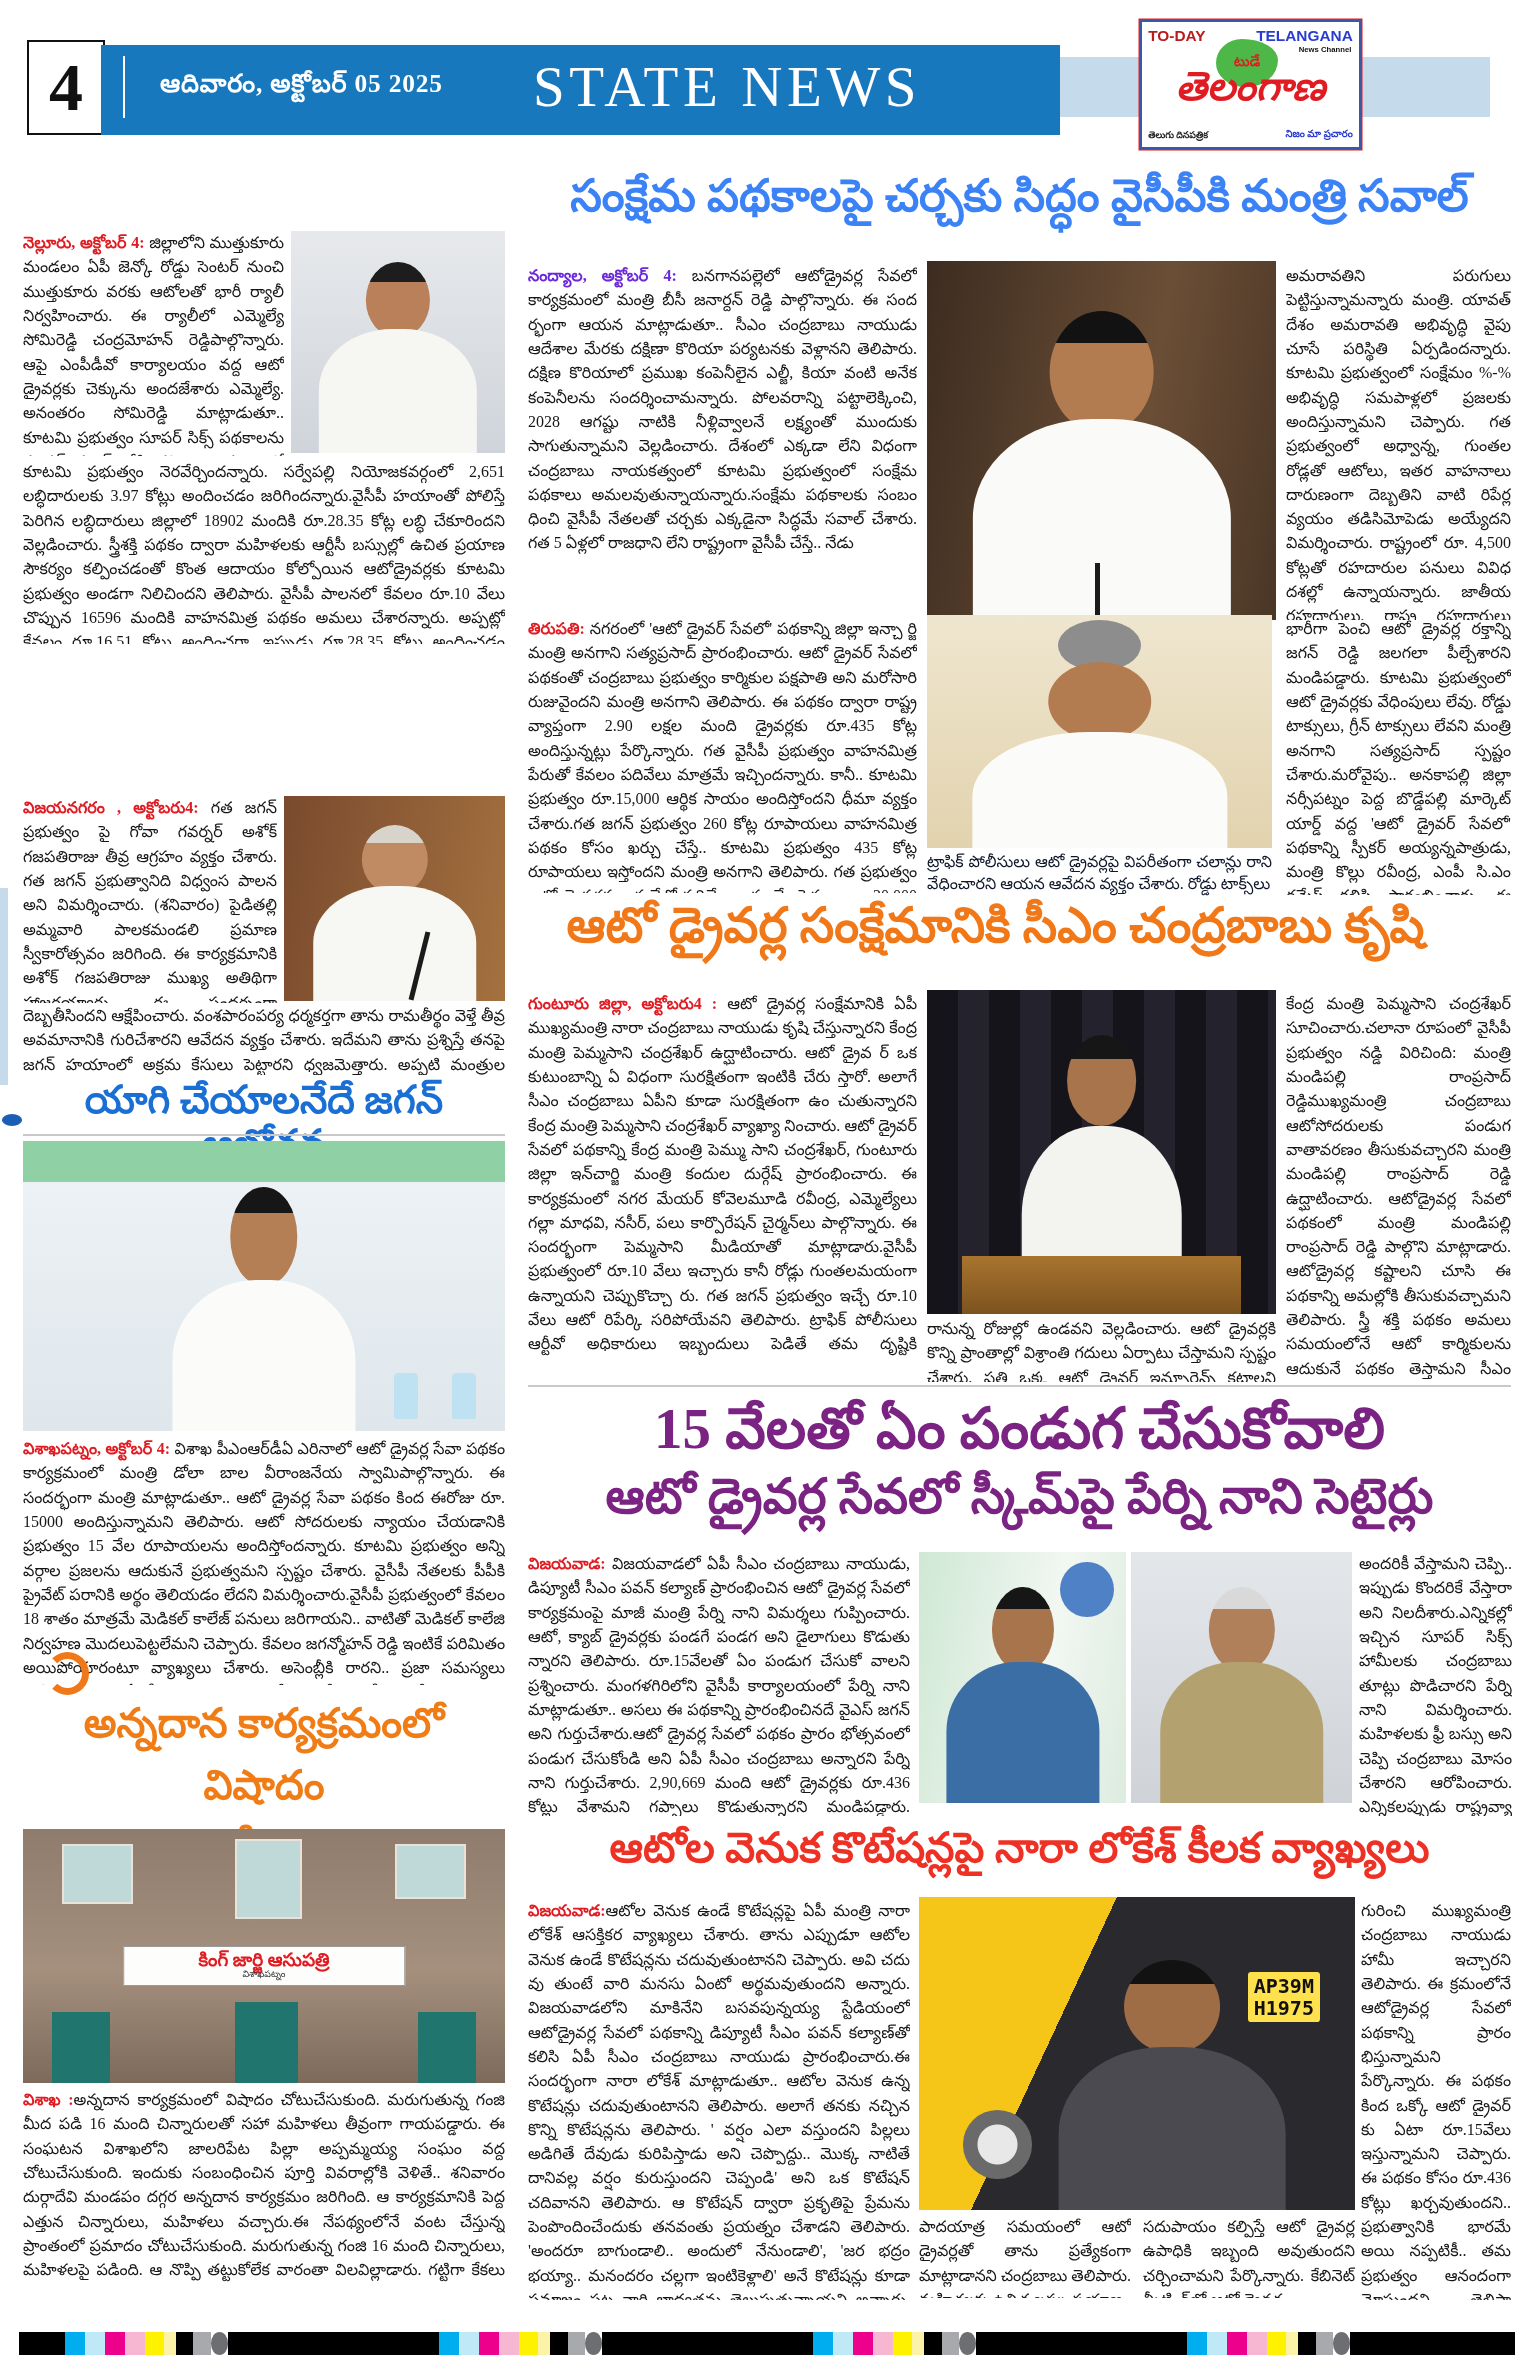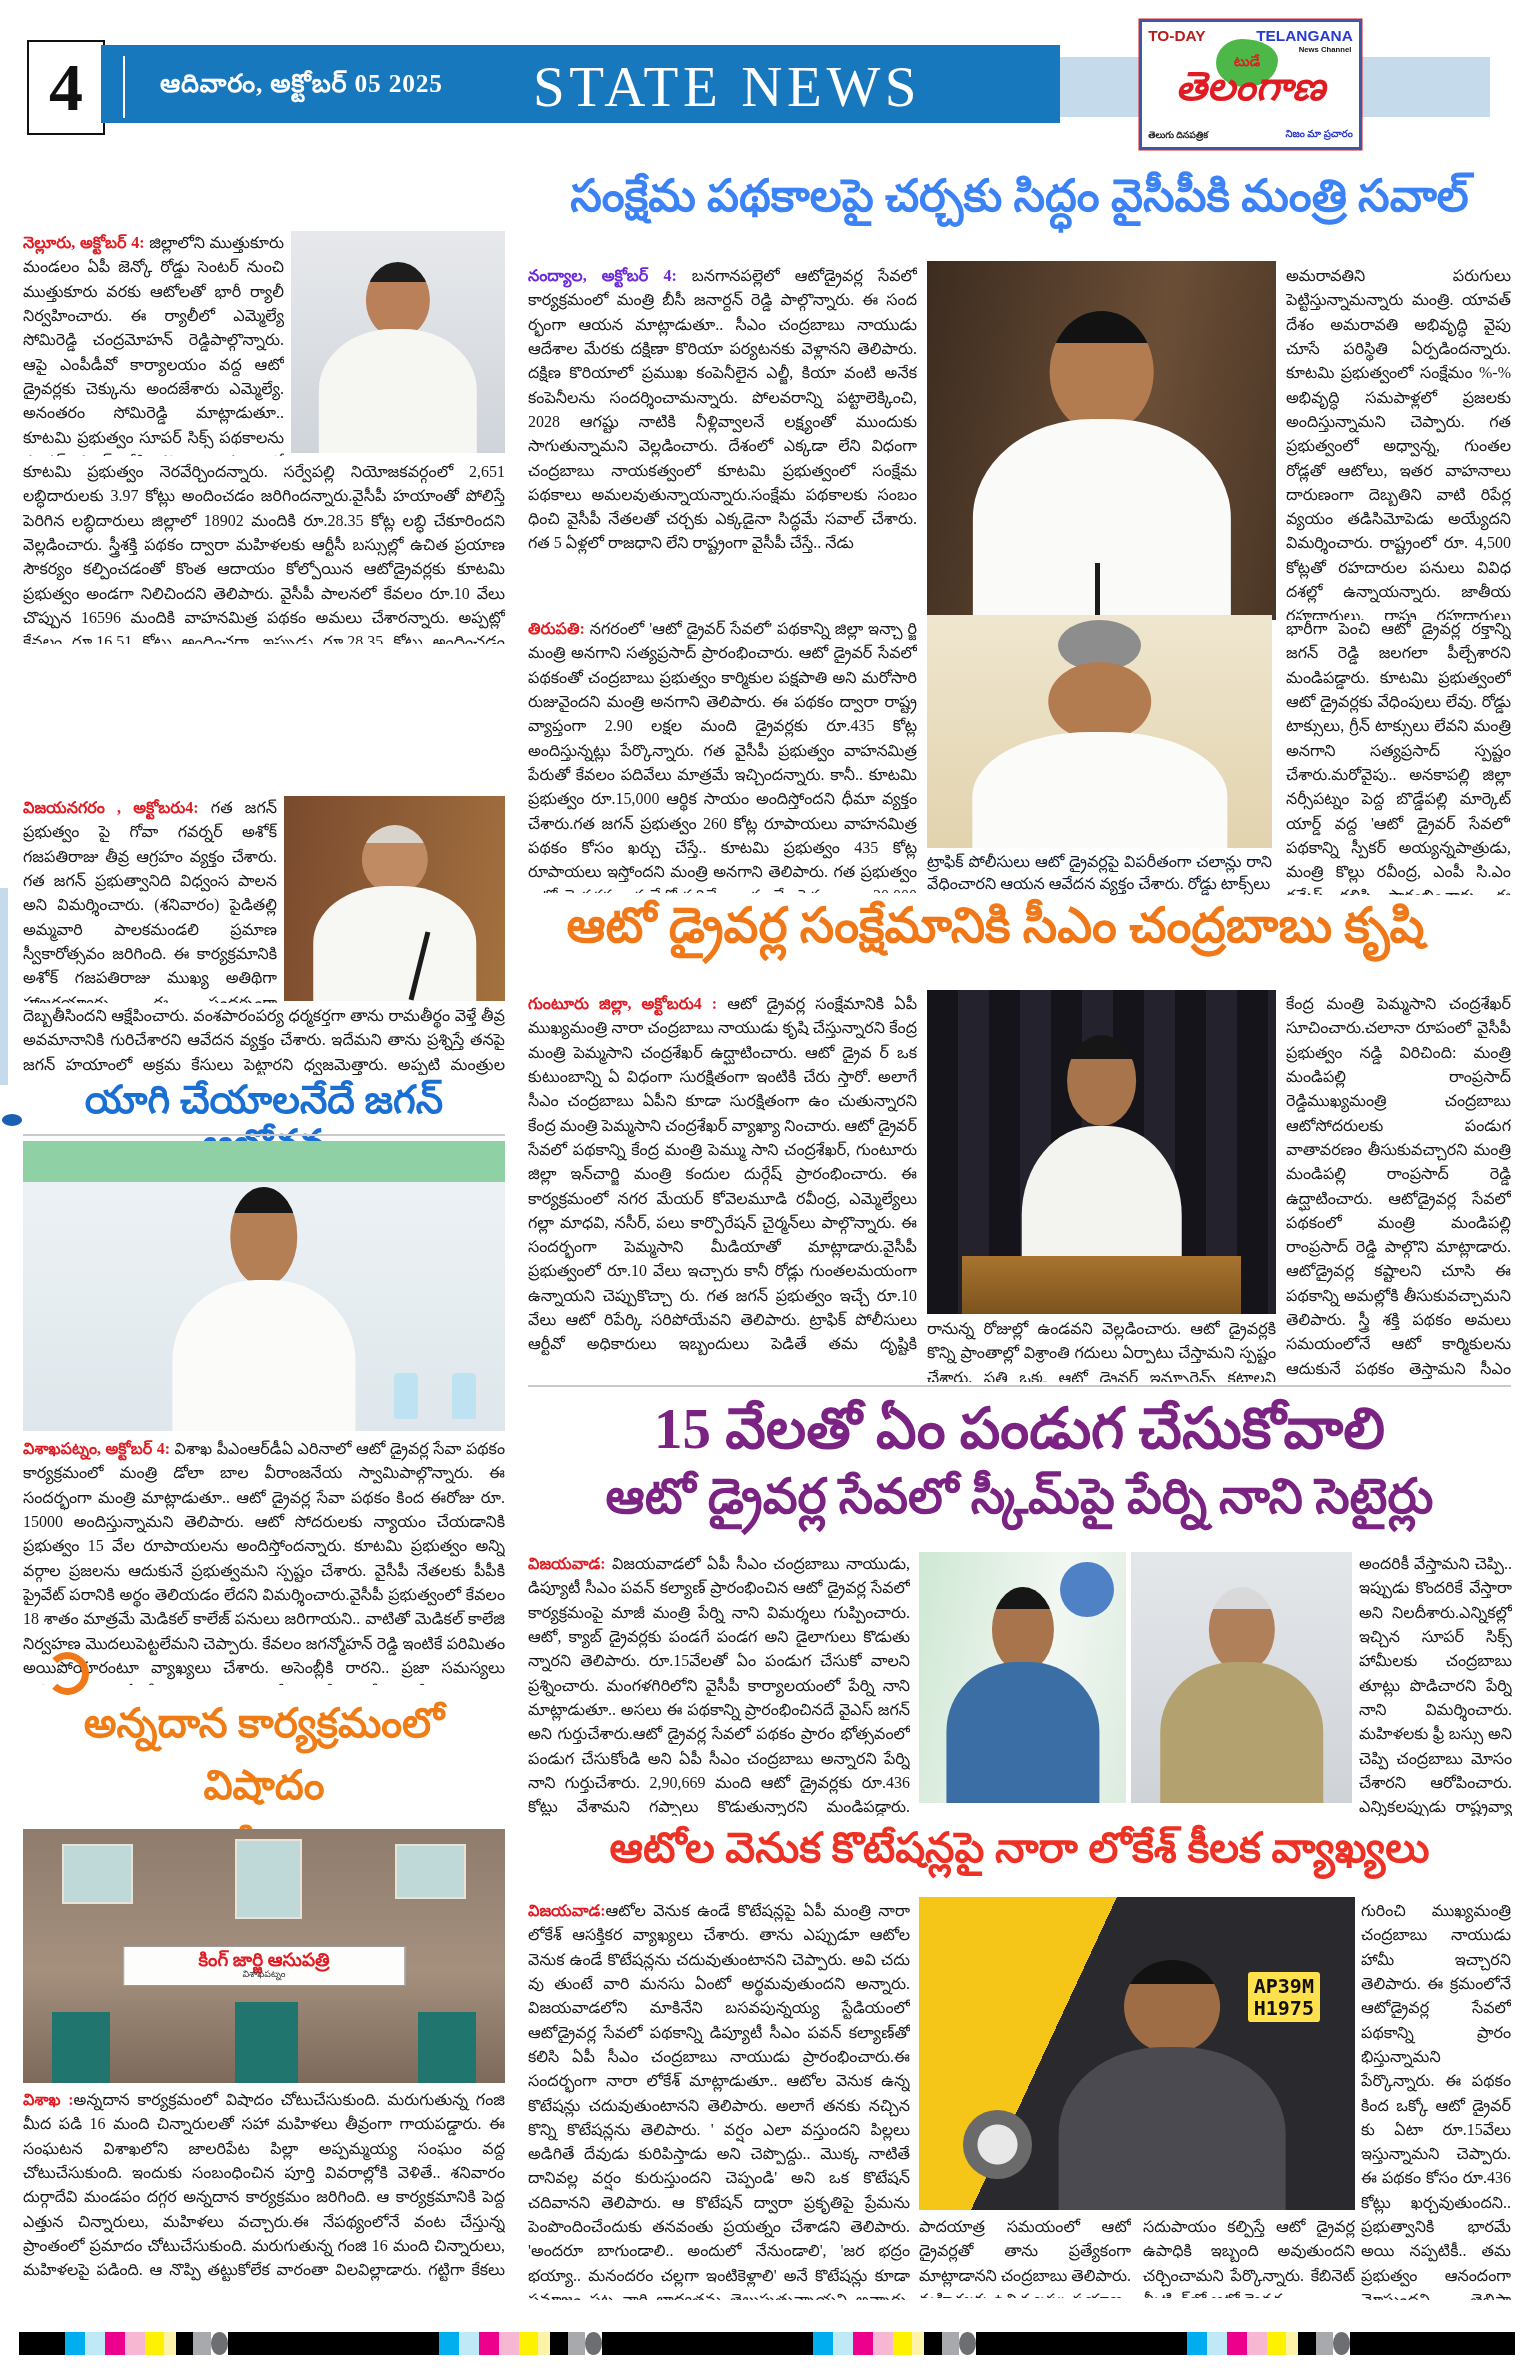--- a/index.html
+++ b/index.html
@@ -2,21 +2,21 @@
 <html style="font-size:12.3px"><head>
 <meta charset="utf-8">
 <style>
   html,body{margin:0;padding:0;background:#e9e9e9;}
   #page{position:relative;width:1535px;height:2377px;background:#ffffff;margin:0 auto;
         font-family:"Liberation Serif",serif;overflow:hidden;}
   
   .pagenum{position:absolute;left:27px;top:40px;width:74px;height:91px;background:#fff;
            border:2.3px solid #111;display:flex;align-items:center;justify-content:center;
            font-size:68px;font-weight:bold;color:#111;}
-  .hbar{position:absolute;left:101px;top:45px;width:959px;height:78px;background:#1878be;}
+  .hbar{position:absolute;left:101px;top:45px;width:959px;height:90px;background:#1878be;}
   .hbar .vline{position:absolute;left:21.6px;top:10.8px;width:2.3px;height:62px;background:#ffffff;}
   .hdate{position:absolute;left:59px;top:0;height:83px;display:flex;align-items:center;
          color:#fff;font-weight:bold;font-size:25.4px;letter-spacing:0.8px;}
   .htitle{position:absolute;left:432px;top:0;height:83px;display:flex;align-items:center;
           color:#fff;font-size:57px;letter-spacing:4.6px;font-family:"Liberation Serif",serif;}
   .band{position:absolute;left:1060px;top:57px;width:430px;height:60px;background:#c5dbeb;}
   .logo{position:absolute;left:1140px;top:20px;width:217px;height:125px;background:#fff;
         border:2.3px solid #3a57a8;box-shadow:0 0 0 1.5px #d22;overflow:hidden;}
   .logo .tl{position:absolute;left:6.2px;top:4.6px;color:#b91c1c;font-weight:bold;
             font-family:"Liberation Sans",sans-serif;font-size:15.4px;}

